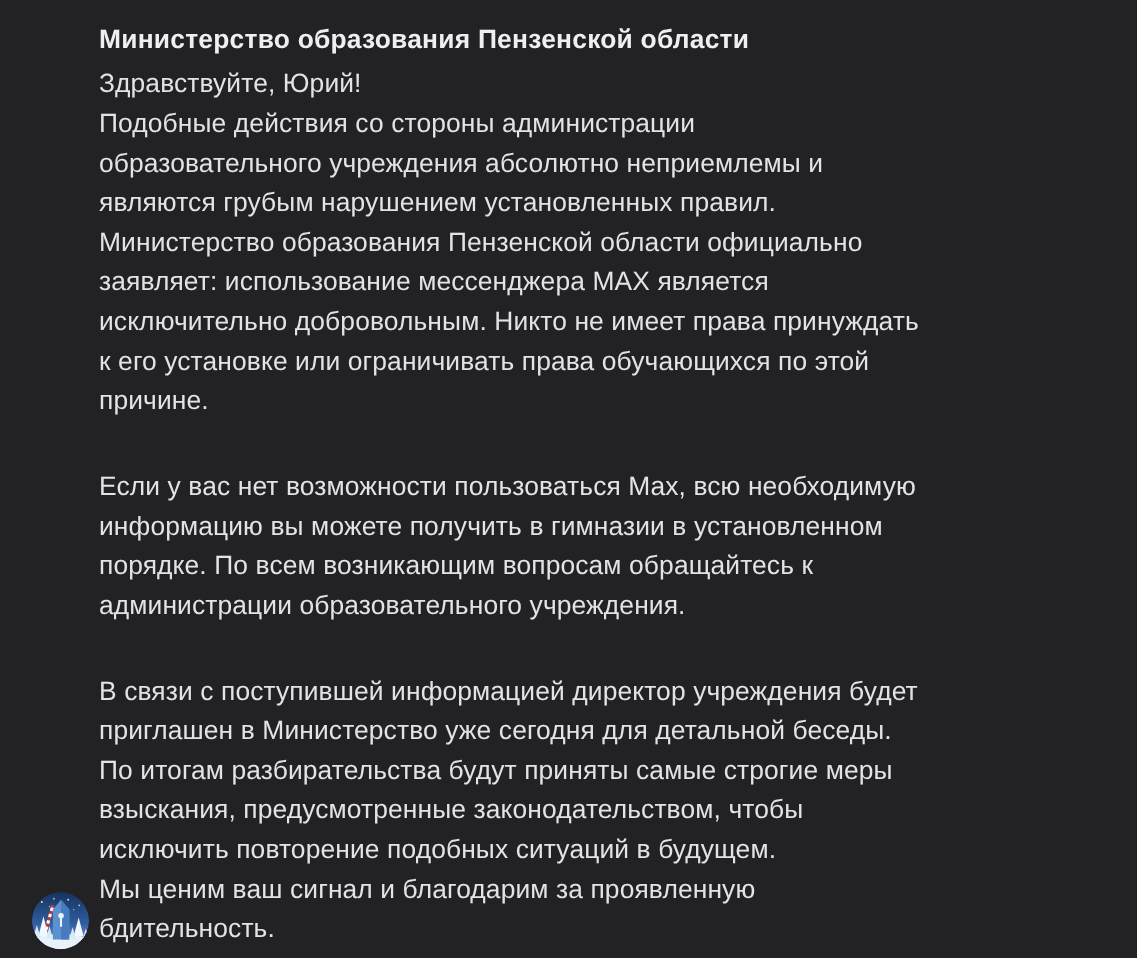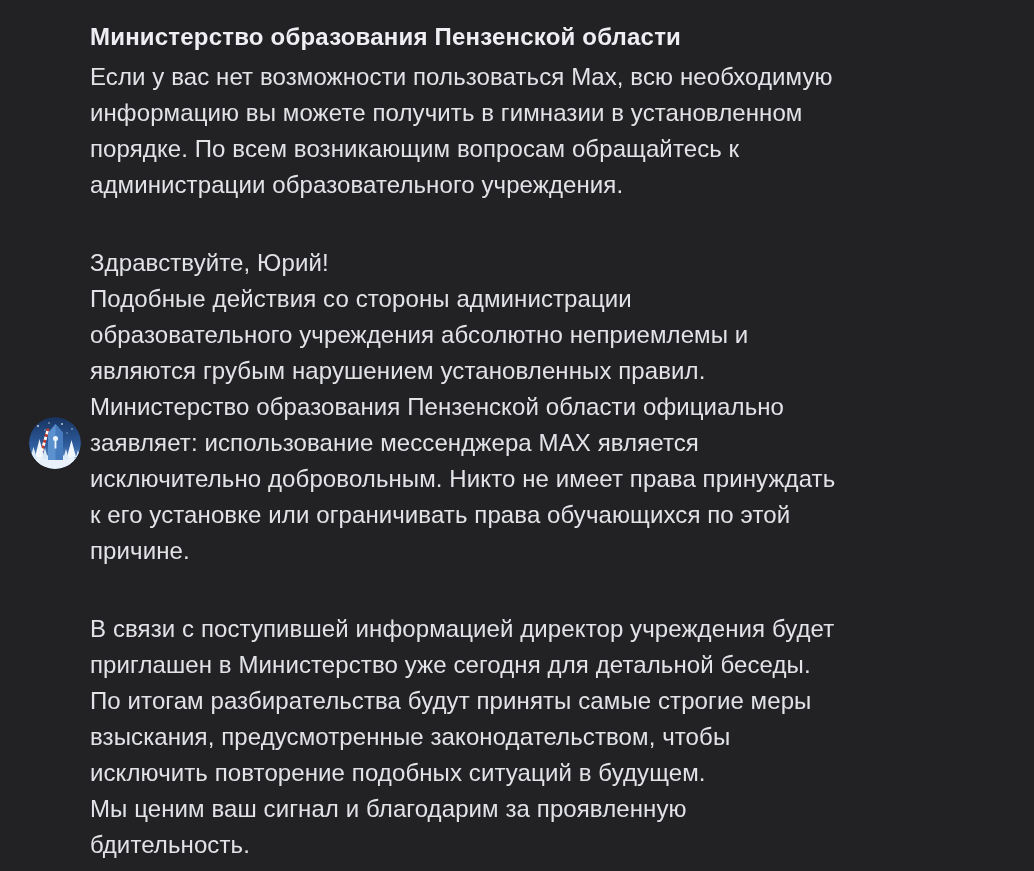--- a/index.html
+++ b/index.html
@@ -11,21 +11,21 @@
   .chat {
     width: 1034px;
     min-height: 871px;
     background: #222225;
     box-sizing: border-box;
     padding: 22px 24px 14px 29px;
     overflow: hidden;
   }
   .message-row {
     display: flex;
-    align-items: center;
+    align-items: flex-end;
   }
   .avatar {
     flex: 0 0 52px;
     width: 52px;
     height: 52px;
     border-radius: 50%;
     overflow: hidden;
     cursor: pointer;
   }
   .avatar svg { display: block; width: 52px; height: 52px; }
@@ -101,33 +101,33 @@
           <path d="M38 40 L42.5 23 L47 40 Z" fill="#f2f7fd"></path>
           <path d="M34 42.5 L37 32 L40 42.5 Z" fill="#d9e9f8"></path>
           <path d="M46 43 L49 33 L52 43 Z" fill="#d9e9f8"></path>
         </g>
       </svg>
     </div>
 
     <div class="content">
       <div class="sender">Министерство образования Пензенской области</div>
       <div class="text">
-        <p>Если у вас нет возможности пользоваться Max, всю необходимую
-информацию вы можете получить в гимназии в установленном
-порядке. По всем возникающим вопросам обращайтесь к
-администрации образовательного учреждения.</p>
         <p>Здравствуйте, Юрий!
 Подобные действия со стороны администрации
 образовательного учреждения абсолютно неприемлемы и
 являются грубым нарушением установленных правил.
 Министерство образования Пензенской области официально
 заявляет: использование мессенджера MAX является
 исключительно добровольным. Никто не имеет права принуждать
 к его установке или ограничивать права обучающихся по этой
 причине.</p>
+        <p>Если у вас нет возможности пользоваться Max, всю необходимую
+информацию вы можете получить в гимназии в установленном
+порядке. По всем возникающим вопросам обращайтесь к
+администрации образовательного учреждения.</p>
         <p>В связи с поступившей информацией директор учреждения будет
 приглашен в Министерство уже сегодня для детальной беседы.
 По итогам разбирательства будут приняты самые строгие меры
 взыскания, предусмотренные законодательством, чтобы
 исключить повторение подобных ситуаций в будущем.
 Мы ценим ваш сигнал и благодарим за проявленную
 бдительность.</p>
       </div>
     </div>
 

